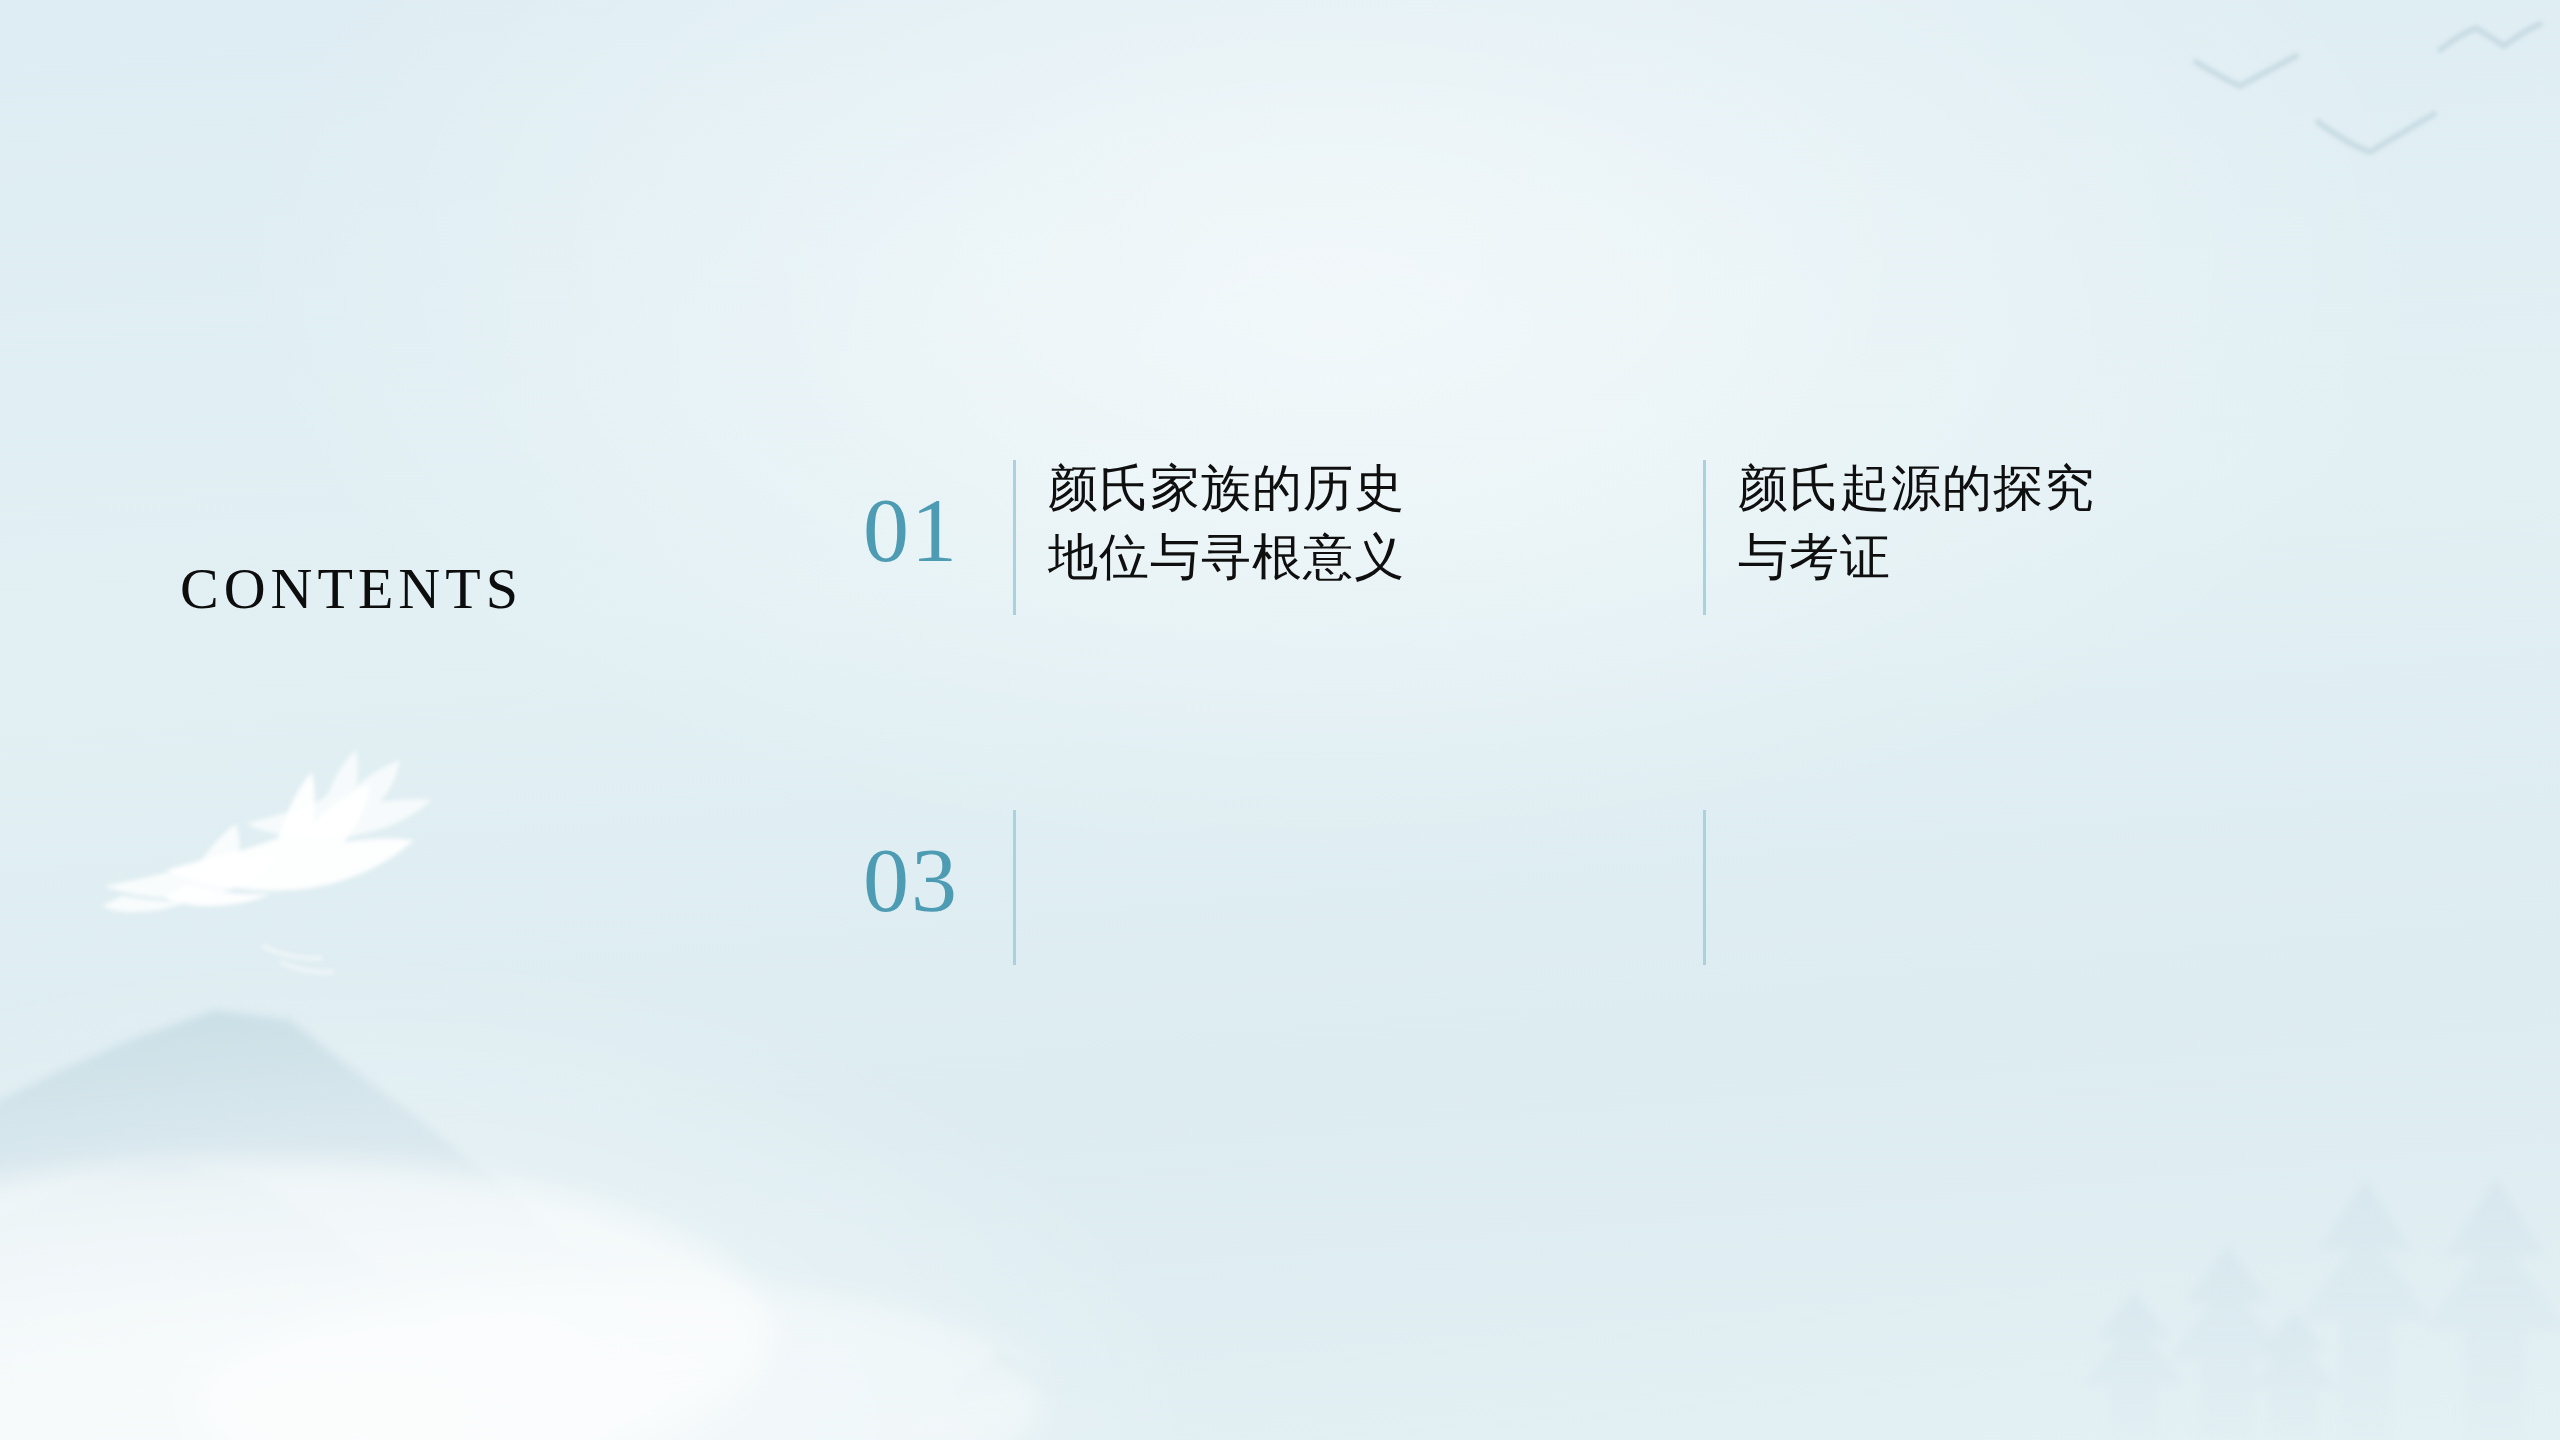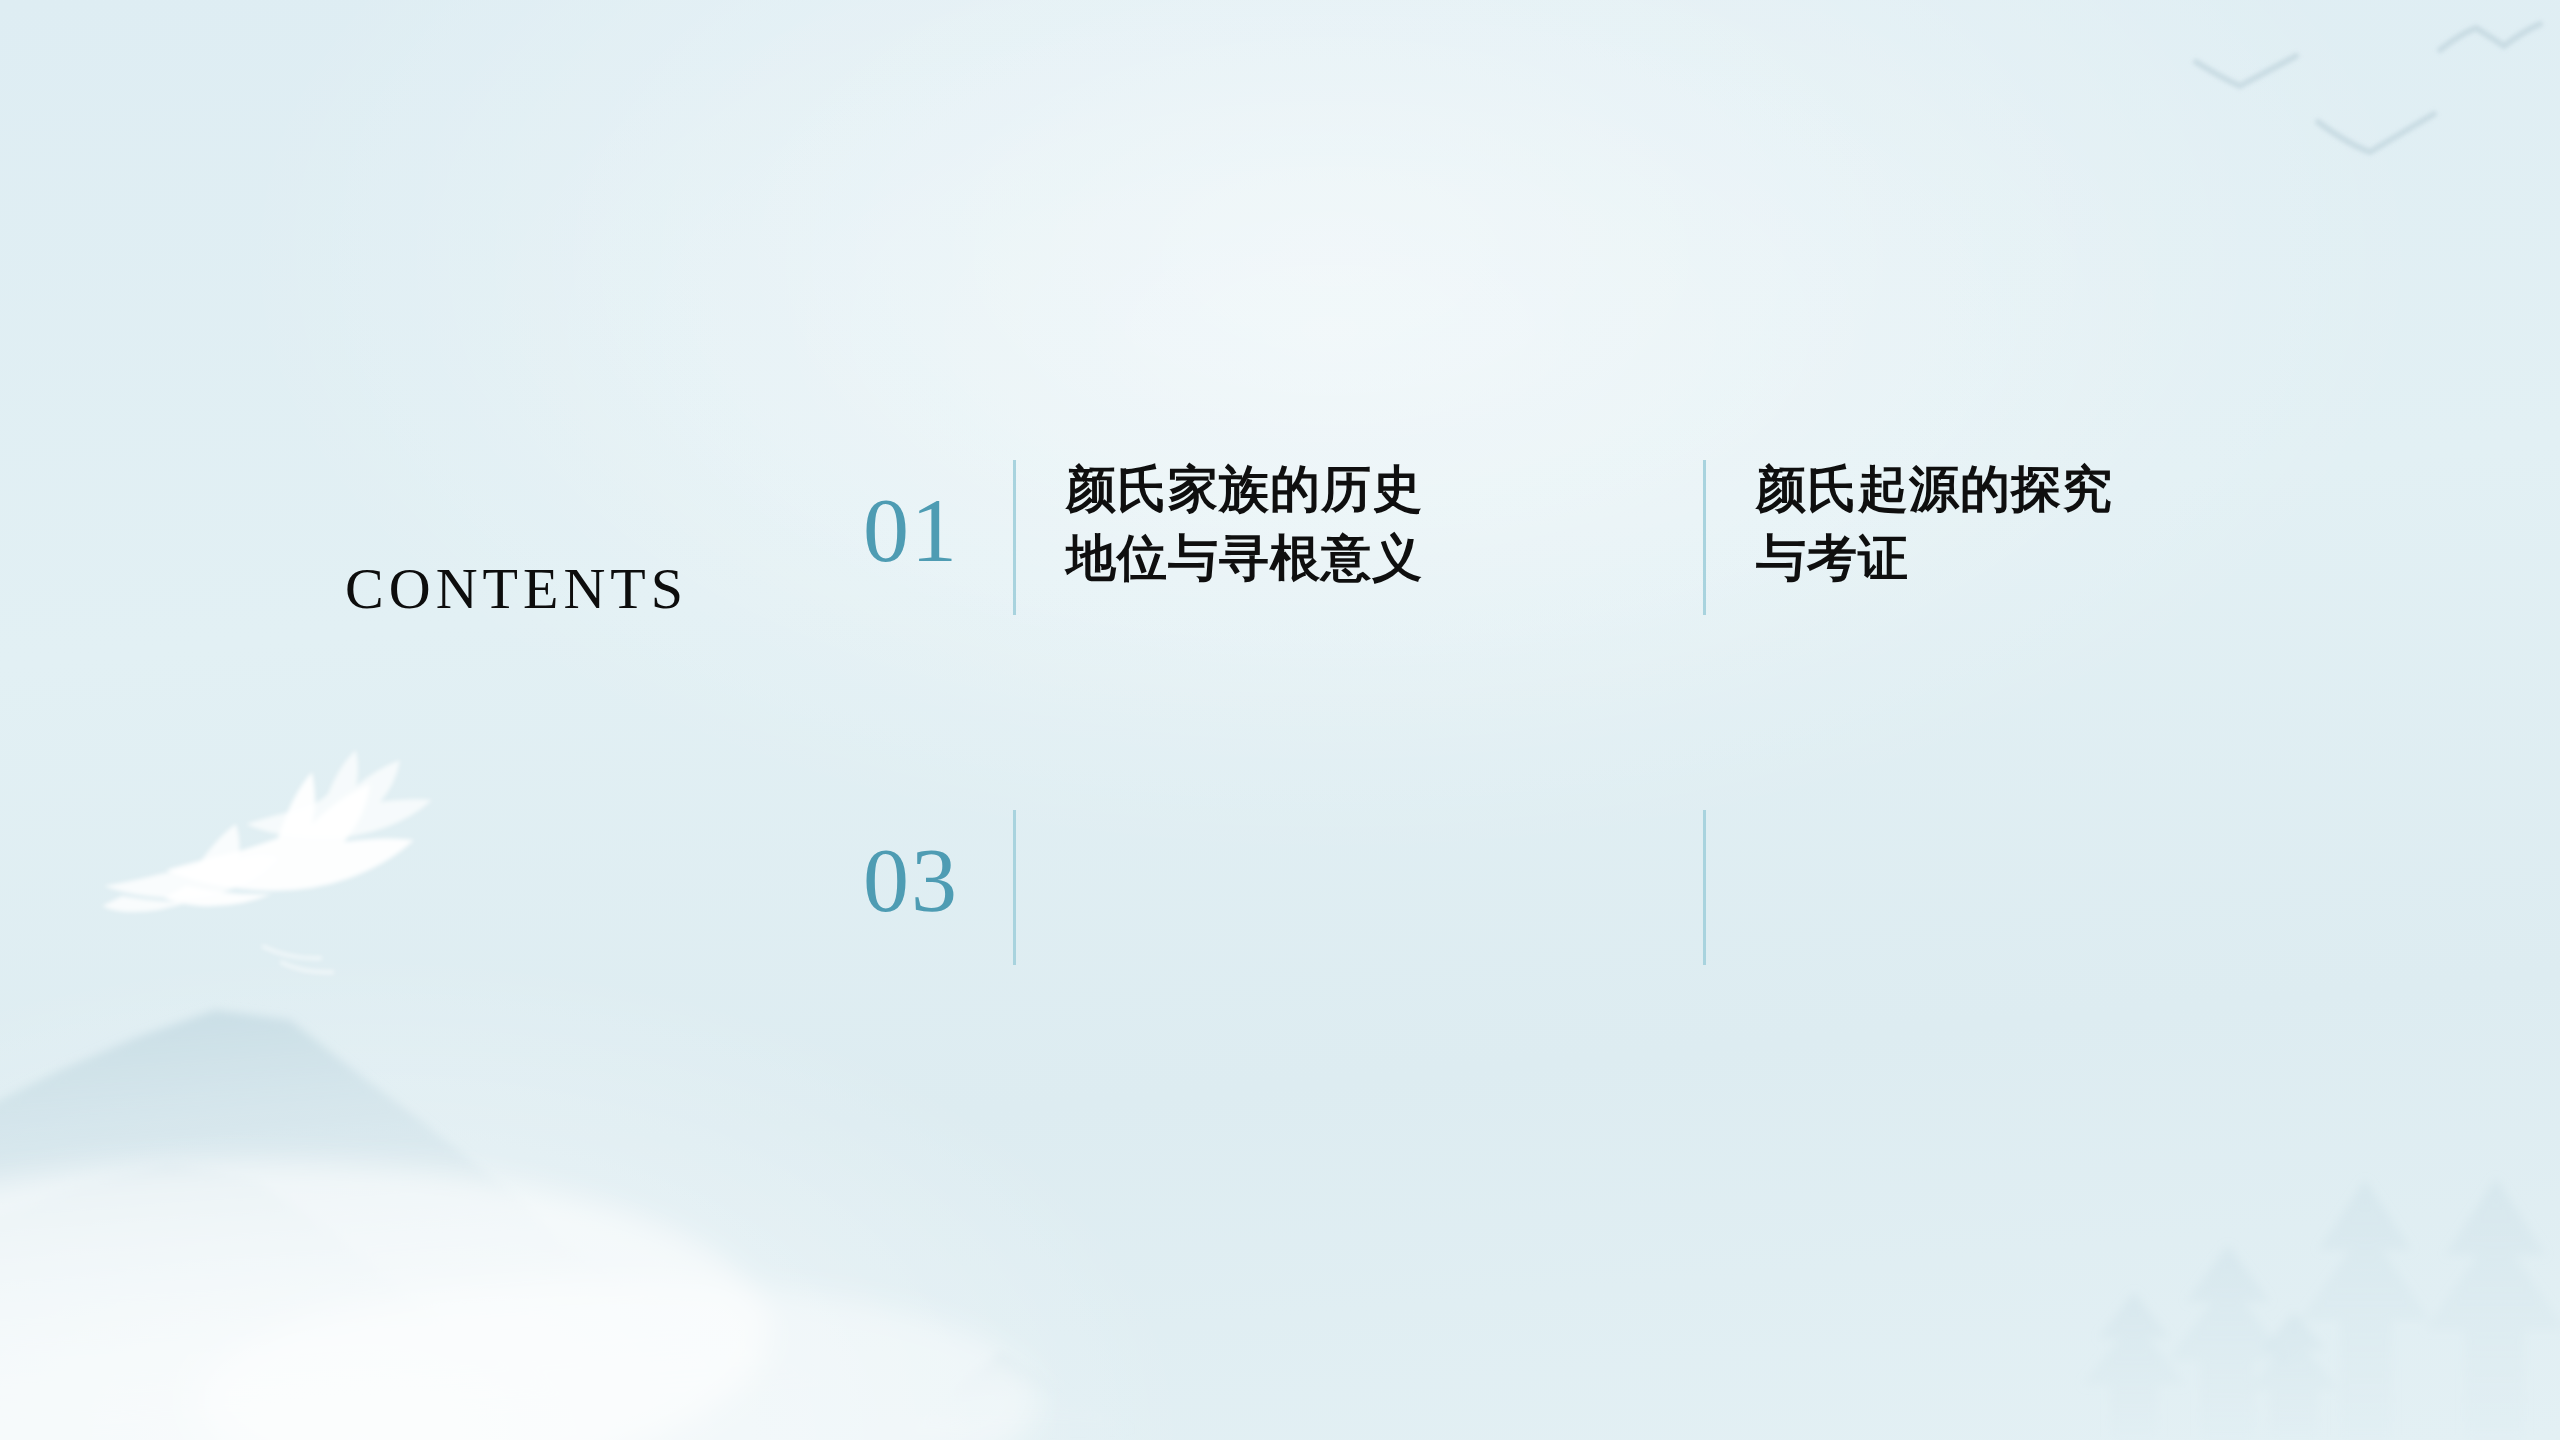--- a/index.html
+++ b/index.html
@@ -32,24 +32,24 @@
       radial-gradient(ellipse 1200px 700px at 14% 100%,
           rgba(255,255,255,0.55) 0%,
           rgba(255,255,255,0.00) 70%),
       linear-gradient(175deg, #deedf3 0%, #e2f0f4 40%, #ddecf1 72%, #e3f0f4 100%);
   }
   .bg-svg { position:absolute; inset:0; width:100%; height:100%; }
 
   
   .title-block {
     position: absolute;
-    left: 188px;
+    left: 180px;
     top: 560px;
     width: 500px;
-    text-align: right;
+    text-align: left;
   }
   .contents-en {
     font-family: "Liberation Serif", "DejaVu Serif", serif;
     font-size: 58px;
     letter-spacing: 5px;
     color: #0d0d0d;
     line-height: 1;
     white-space: nowrap;
   }
   .contents-cn {
@@ -91,29 +91,28 @@
   }
   .item-rule {
     flex: 0 0 3px;
     width: 3px;
     height: 155px;
     margin-top: 20px;
     background: #a8d3de;
   }
   .item-text {
     flex: 1 1 auto;
-    padding-left: 50px;
+    padding-left: 32px;
     padding-top: 14px;
     font-family: "DejaVu Serif", "Liberation Serif", serif;
     font-size: 50px;
     line-height: 1.38;
     color: #0f0f0f;
     letter-spacing: 1px;
     max-width: 360px;
-    font-weight: bold;
   }
   .item-2 .item-text, .item-4 .item-text { max-width: 370px; }
 </style>
 </head>
 <body>
 
 <div id="slide">
 
   <div class="bg-layer bg-base"></div>
 

